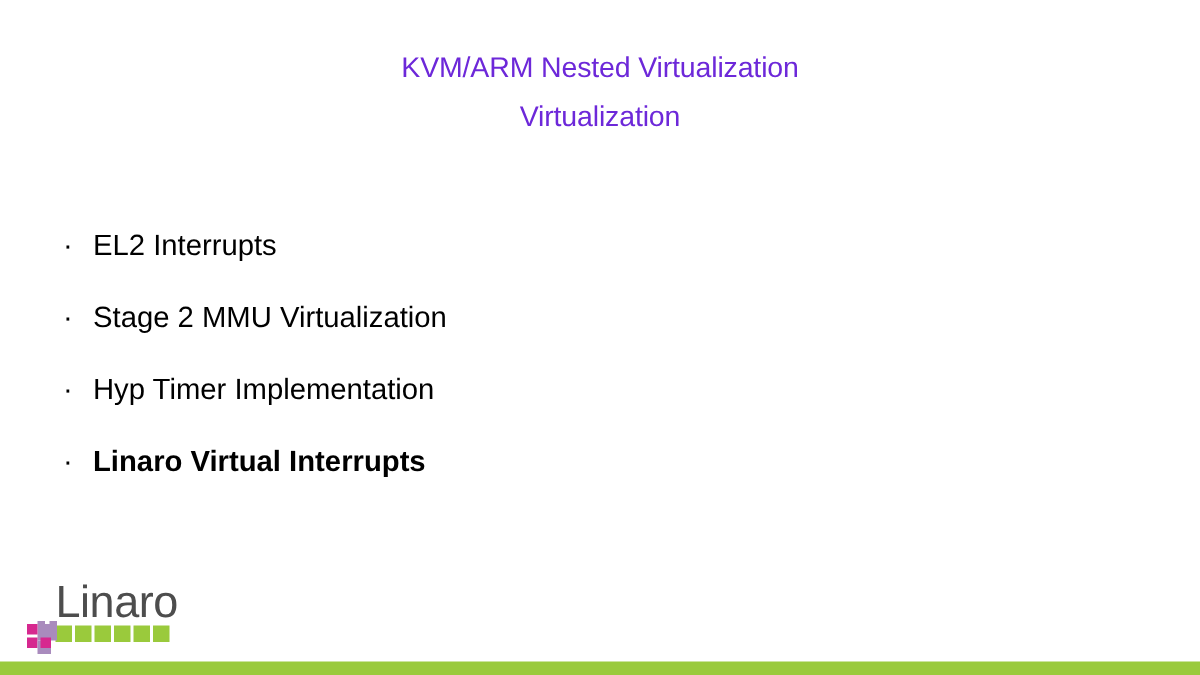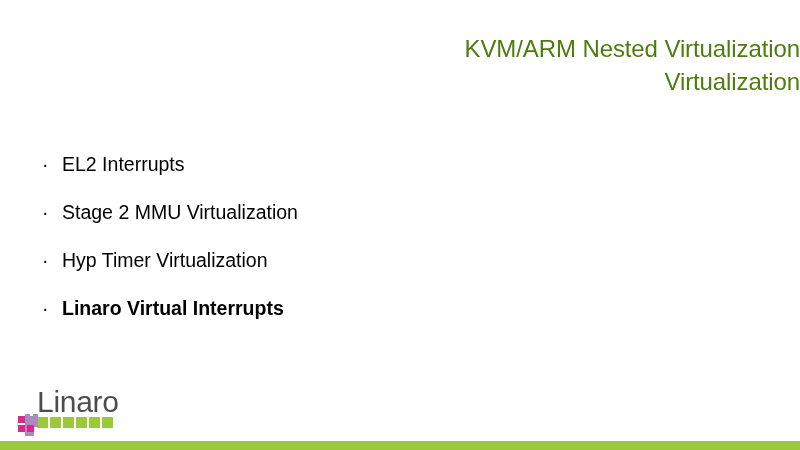--- a/index.html
+++ b/index.html
@@ -22,24 +22,24 @@
     background: #ffffff;
     box-sizing: border-box;
   }
 
   
   .slide-title {
     position: absolute;
     left: 0;
     top: 16px;
     width: 800px;
-    text-align: right;
-    font-size: 24px;
+    text-align: center;
+    font-size: 19px;
     line-height: 33px;
-    color: #4d7c0f;
+    color: #6d28d9;
     font-weight: normal;
     letter-spacing: -0.1px;
   }
   .slide-title .title-line {
     display: block;
     white-space: nowrap;
   }
 
   
   .bullet-list {
@@ -157,21 +157,21 @@
     <li class="bullet-item">
       <span class="bullet-dot">·</span>
       <span class="bullet-text">EL2 Interrupts</span>
     </li>
     <li class="bullet-item">
       <span class="bullet-dot">·</span>
       <span class="bullet-text">Stage 2 MMU Virtualization</span>
     </li>
     <li class="bullet-item">
       <span class="bullet-dot">·</span>
-      <span class="bullet-text">Hyp Timer Virtualization</span>
+      <span class="bullet-text">Hyp Timer Implementation</span>
     </li>
     <li class="bullet-item is-bold">
       <span class="bullet-dot">·</span>
       <span class="bullet-text">Linaro Virtual Interrupts</span>
     </li>
   </ul>
 
   <div class="logo">
     <div class="logo-wordmark">Linaro</div>
     <div class="logo-squares">

